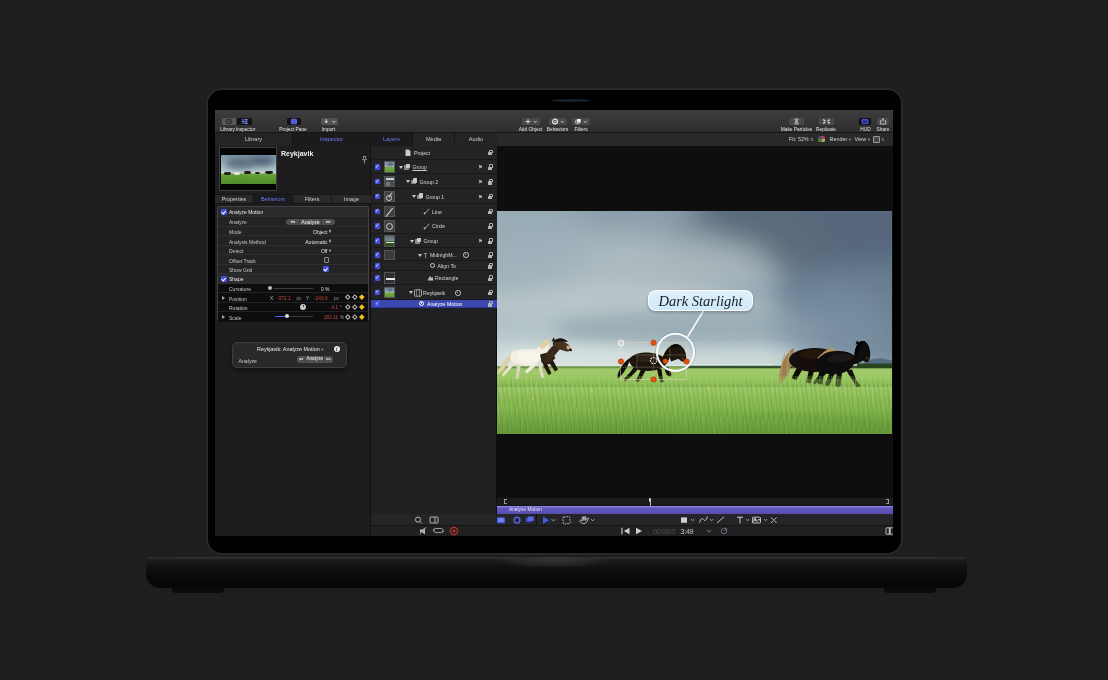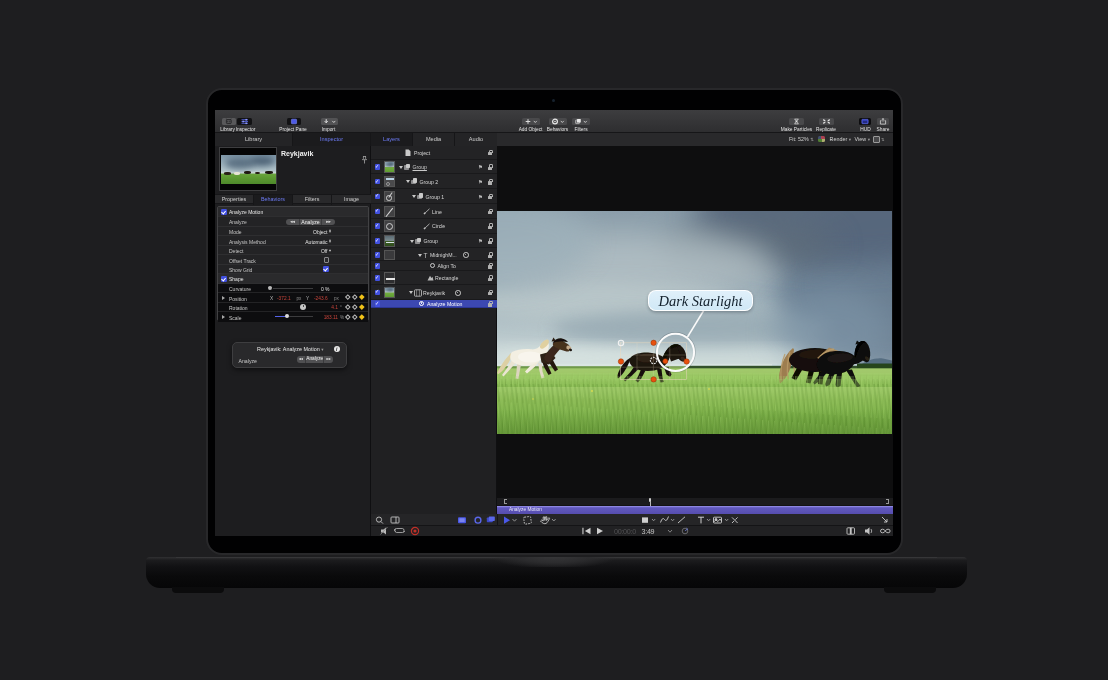--- a/index.html
+++ b/index.html
@@ -1,18 +1,18 @@
 <!DOCTYPE html>
 <html><head>
 <meta charset="utf-8">
 <style>
   * { margin:0; padding:0; box-sizing:border-box; }
   html,body { width:1108px; height:680px; background:#1e1e20; overflow:hidden;
     font-family:"Liberation Sans", sans-serif; }
-  .abs { position:absolute; }
+  .abs { position:absolute;padding-left:39px; }
   #stage { position:relative; width:1108px; height:680px; background:#1e1e20; }
 
   
   #base { left:146px; top:557px; width:821px; height:31px;
     background:linear-gradient(180deg,#303032 0%,#1c1c1e 10%,#111113 32%,#0a0a0b 62%,#060607 100%);
     border-radius:4px 4px 14px 14px; }
   #base:after { content:""; position:absolute; left:30px; right:30px; top:0; height:1px; background:#3a3a3c; opacity:0.7; }
   #scoop { left:489px; top:557px; width:130px; height:10px;
     background:radial-gradient(ellipse 65px 14px at 50% -2px, #39393b 0%, #2c2c2e 55%, rgba(20,20,22,0) 100%);
     border-radius:0 0 24px 24px; }

